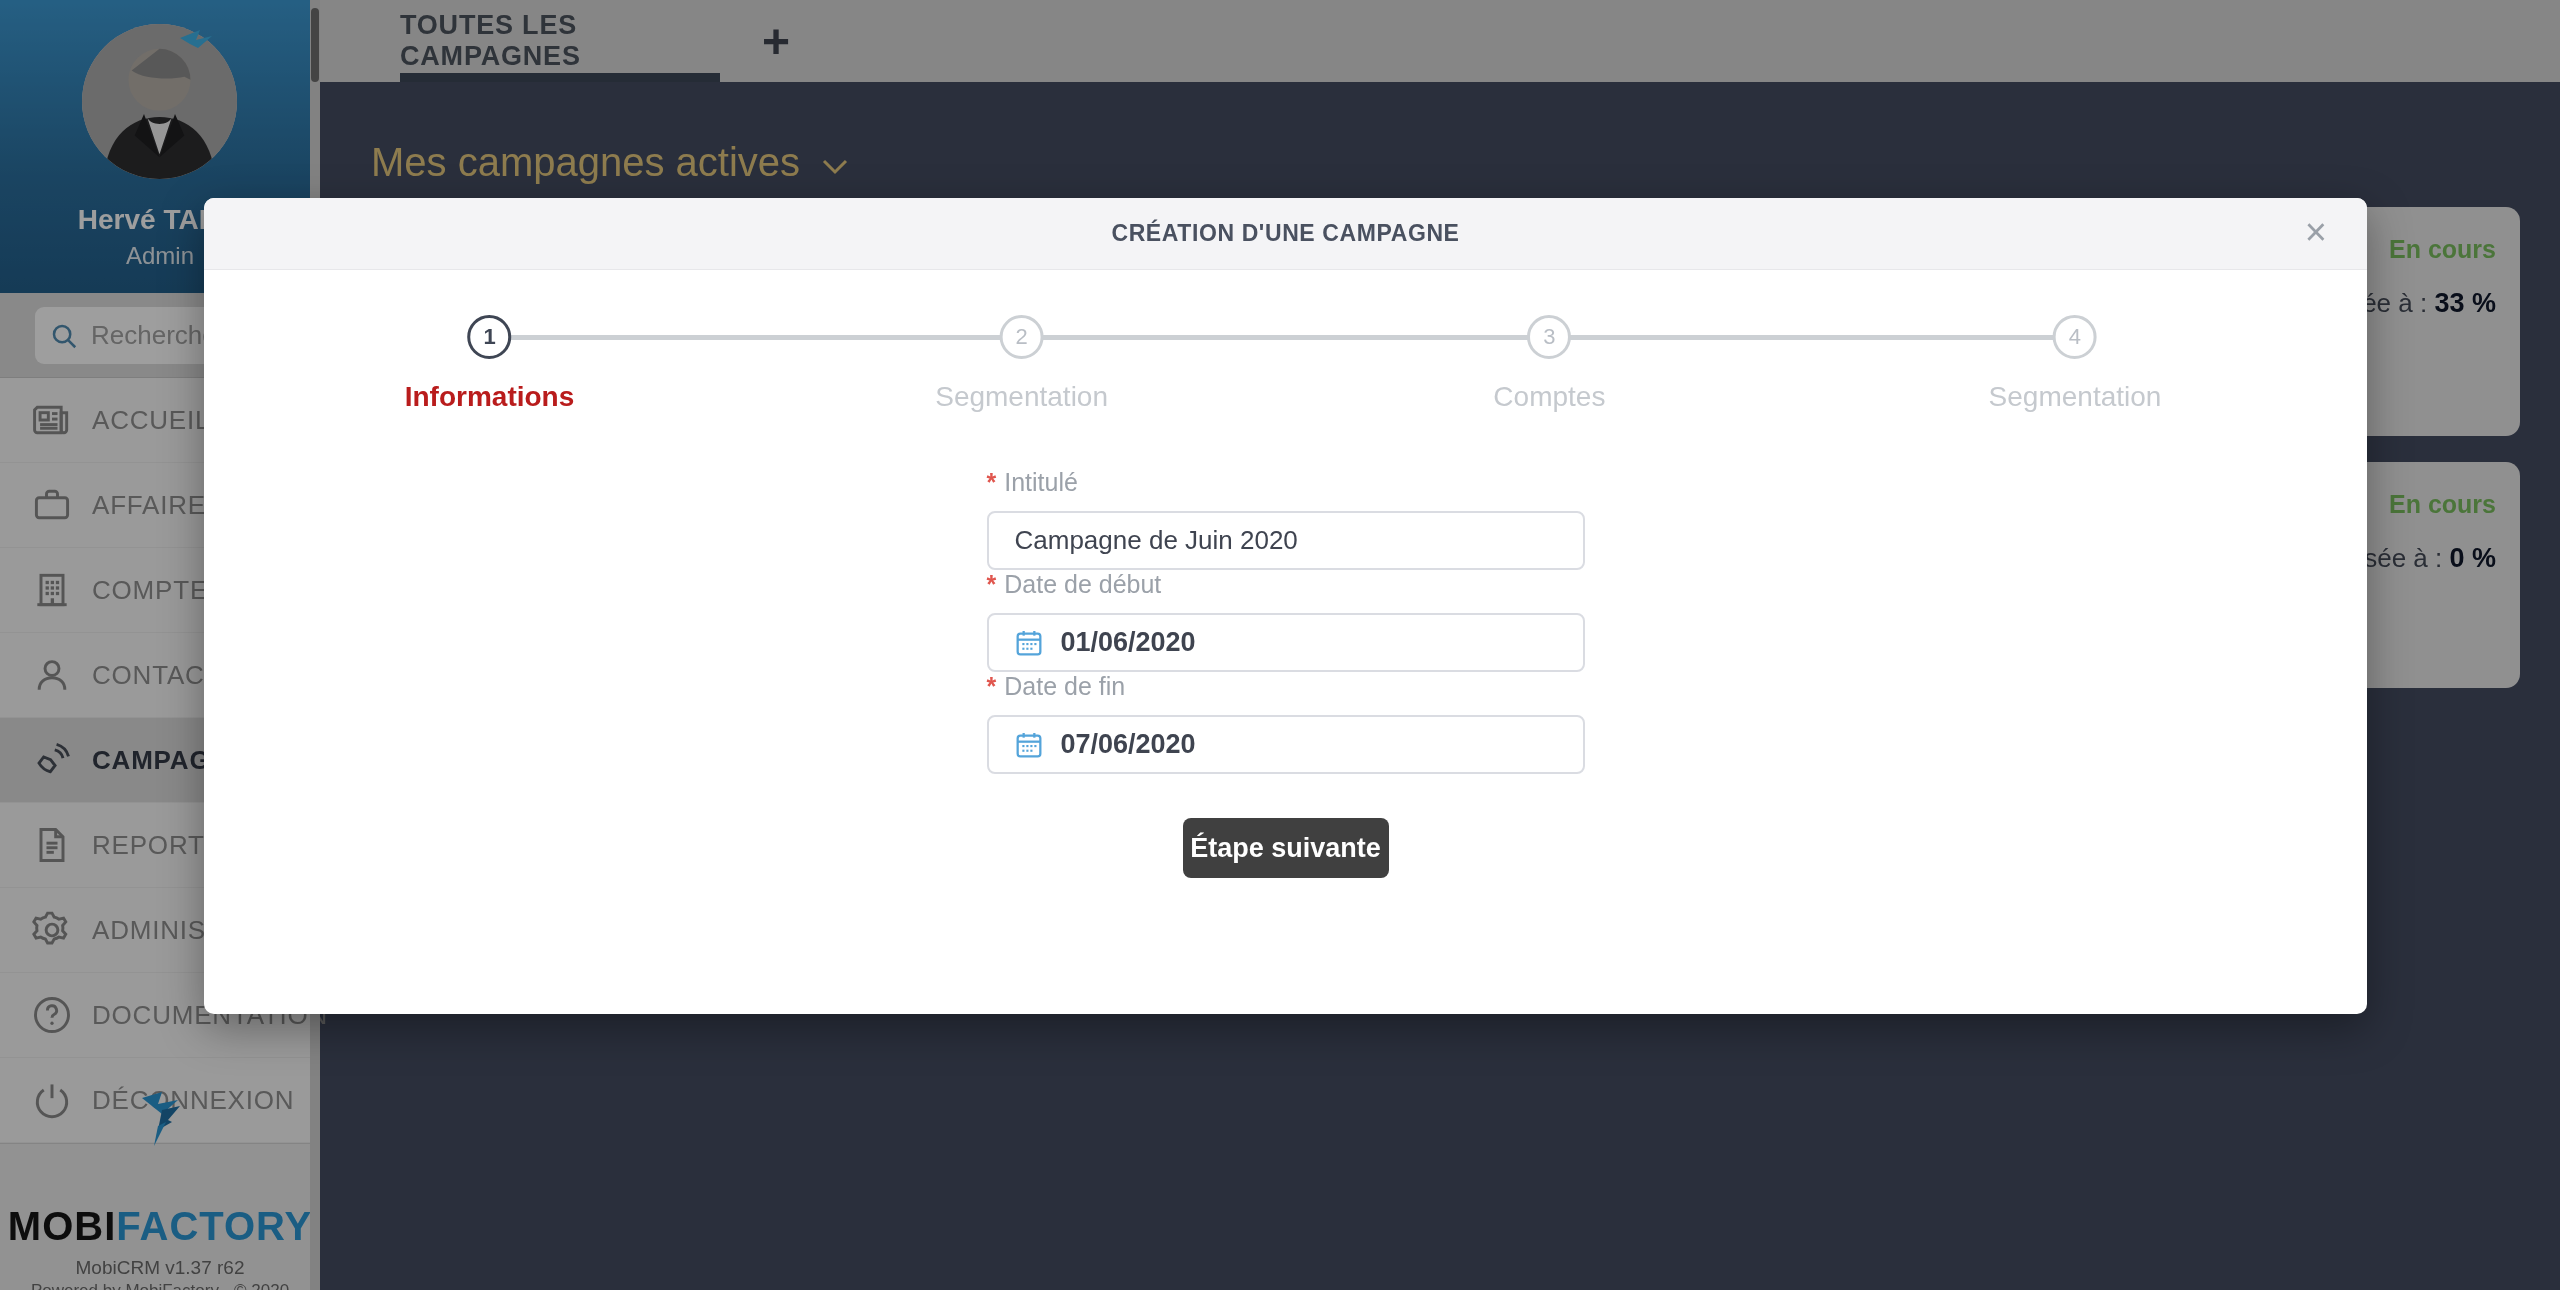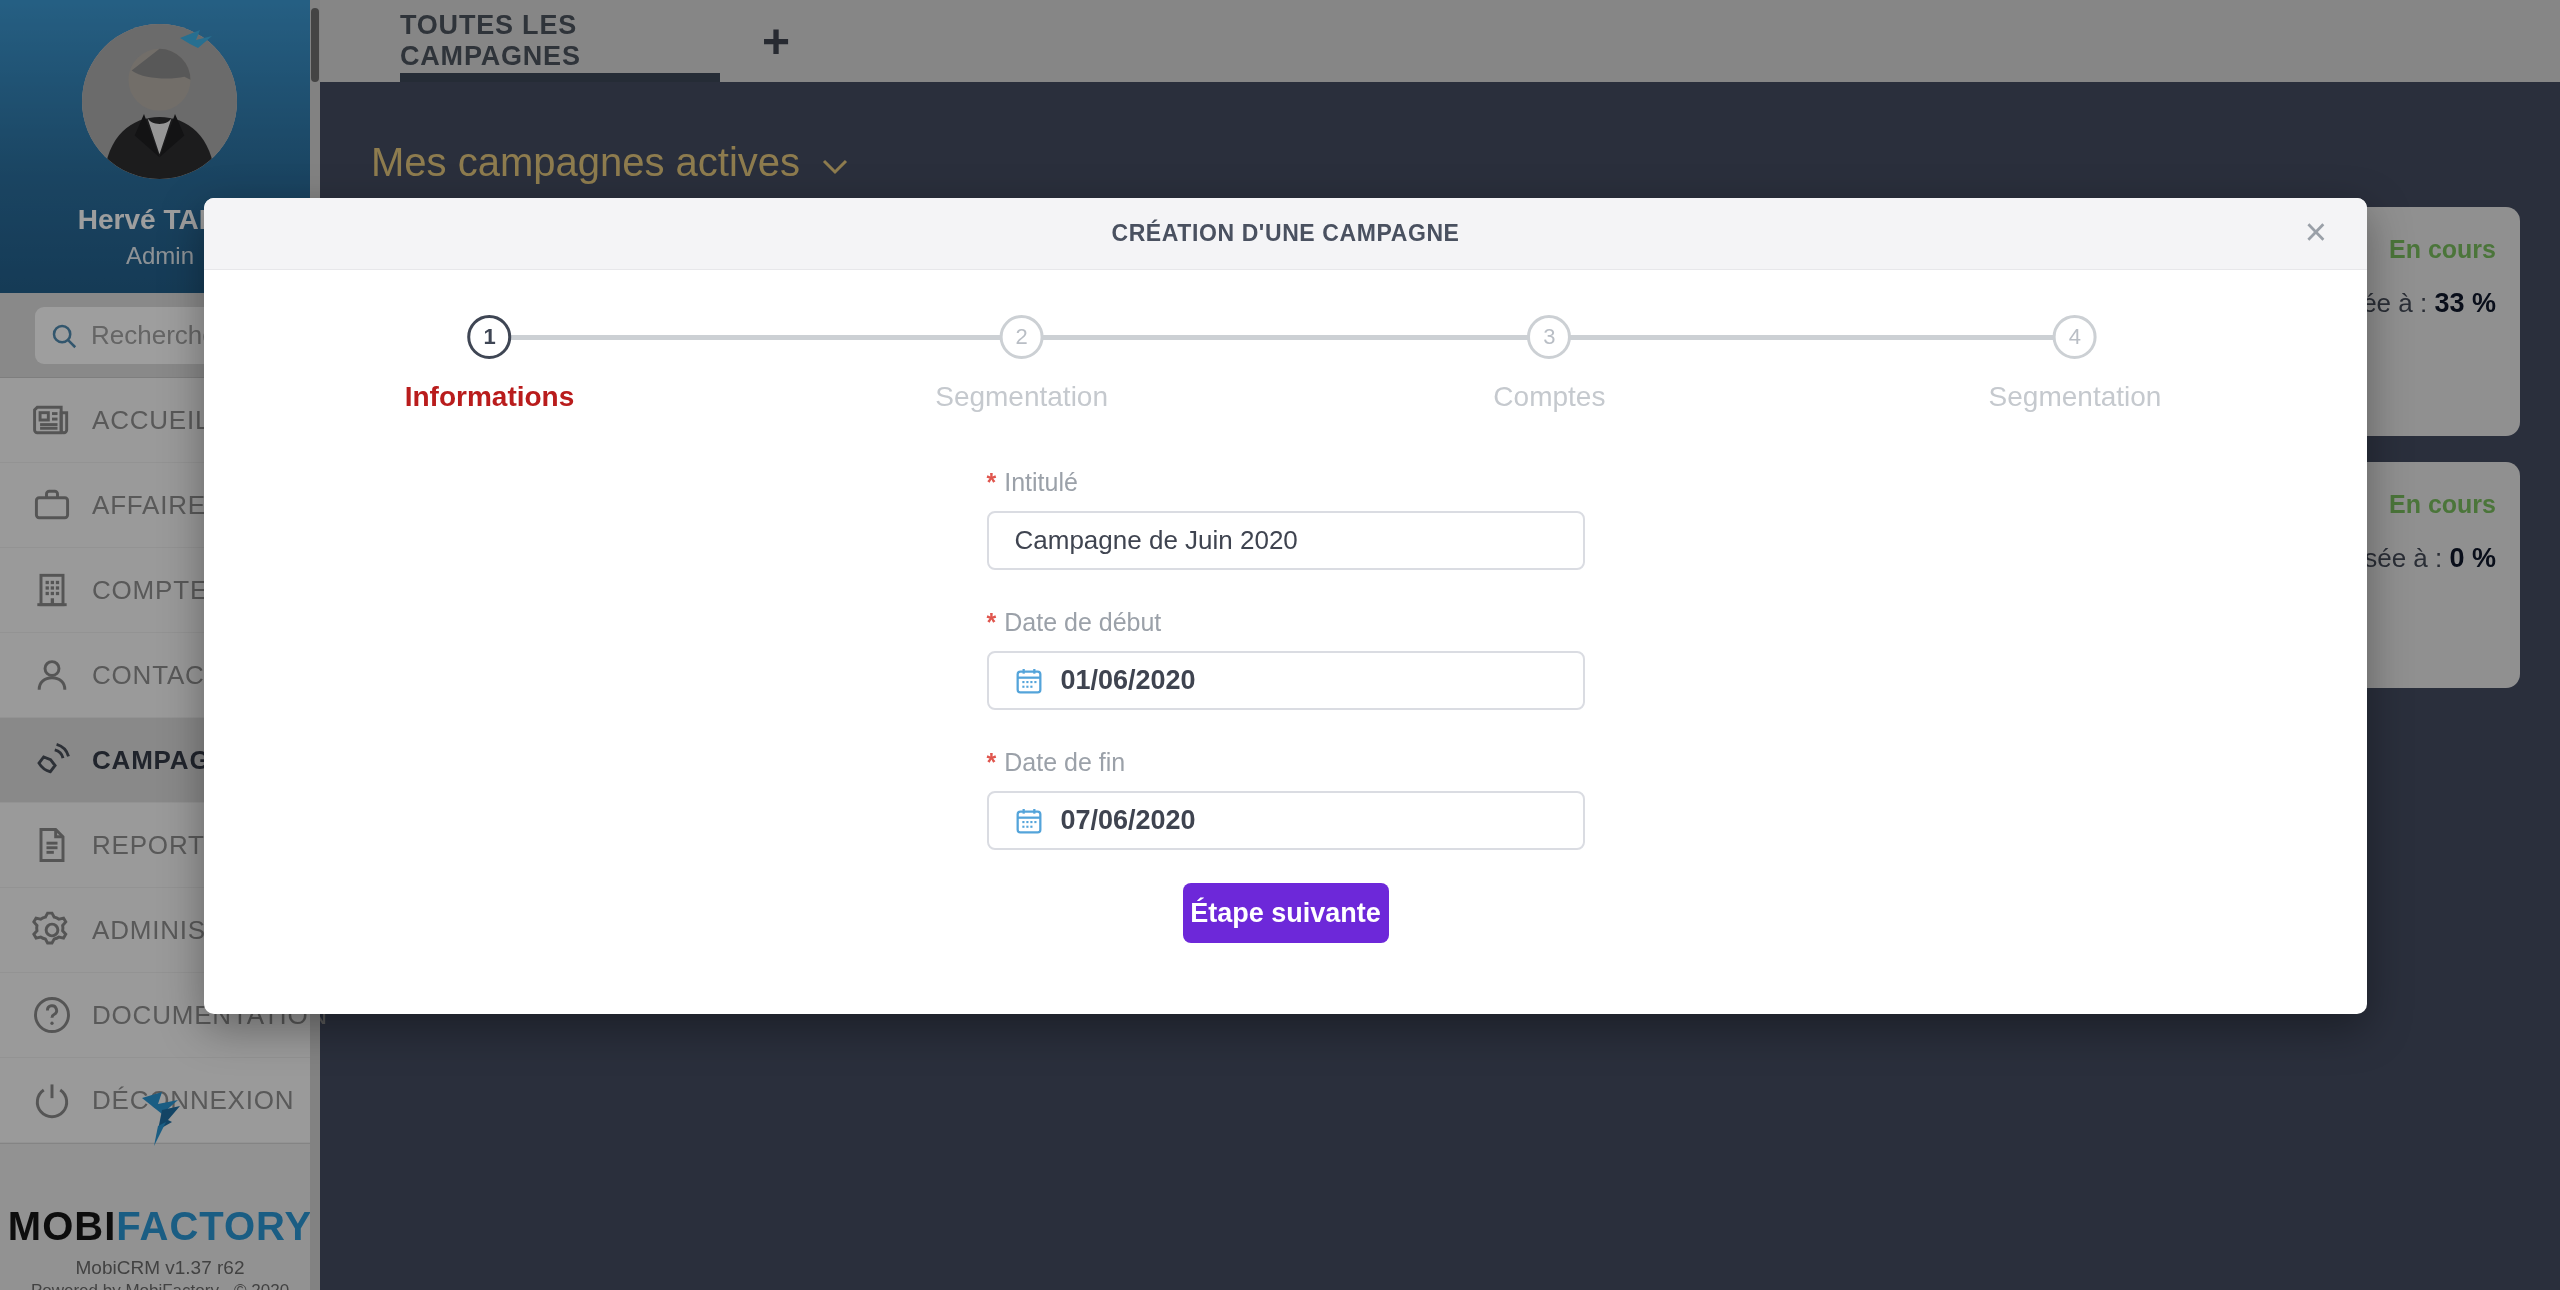--- a/index.html
+++ b/index.html
@@ -61,29 +61,29 @@
   .modal-close { position:absolute; right:40px; top:12px; font-size:38px; color:#9aa0a8; font-weight:300; cursor:pointer; line-height:44px; }
   .stepper { position:relative; margin-top:24px; height:150px; }
   .step-line { position:absolute; left:13.2%; right:13.5%; top:41px; height:5px; background:#ccd0d4; }
   .step { position:absolute; top:0; transform:translateX(-50%); text-align:center; }
   .step.s1 { left:13.2%; } .step.s2 { left:37.8%; } .step.s3 { left:62.2%; } .step.s4 { left:86.5%; }
   .step-circle { position:relative; width:44px; height:44px; margin:21px auto 0; background:#fff; border:3px solid #ccd0d4; border-radius:50%; display:flex; align-items:center; justify-content:center; font-size:22px; color:#b9bec5; cursor:pointer; }
   .step-label { margin-top:22px; font-size:28px; color:#c5c9ce; white-space:nowrap; }
   .step.active .step-circle { border-color:#3f4654; color:#3f4654; font-weight:bold; }
   .step.active .step-label { color:#b91c1c; font-weight:bold; }
   .mform { width:598px; margin:24px auto 0; }
-  .field { margin-top:38px; }
+  .field { }
   .field:first-child { margin-top:0; }
   .field-label { font-size:25px; color:#9ba1a9; margin-bottom:14px; }
   .req { color:#e0564e; font-weight:bold; margin-right:8px; }
   .text-input { width:598px; height:59px; border:2px solid #dadce2; border-radius:8px; padding:0 26px; font-size:26px; color:#3f4450; font-family:"Liberation Sans",sans-serif; outline:none; background:#fff; }
   .date-input { width:598px; height:59px; border:2px solid #dadce2; border-radius:8px; display:flex; align-items:center; padding:0 24px; cursor:pointer; background:#fff; }
   .date-input svg { flex:0 0 auto; }
   .date-value { margin-left:16px; font-size:27px; font-weight:bold; color:#3f4450; }
-  .submit { display:block; margin:33px auto 0; width:206px; height:60px; background:#6d28d9; border:none; border-radius:8px; color:#ffffff; font-size:27px; font-weight:bold; font-family:"Liberation Sans",sans-serif; cursor:pointer; }
+  .submit { display:block; margin:44px auto 0; width:206px; height:60px; background:#404040; border:none; border-radius:8px; color:#ffffff; font-size:27px; font-weight:bold; font-family:"Liberation Sans",sans-serif; cursor:pointer; }
 </style>
 </head>
 <body>
 
 <div class="app">
 
   <div class="sidebar">
     <div class="side-header">
       <div class="avatar">
         <svg width="155" height="155" viewBox="0 0 100 100">

